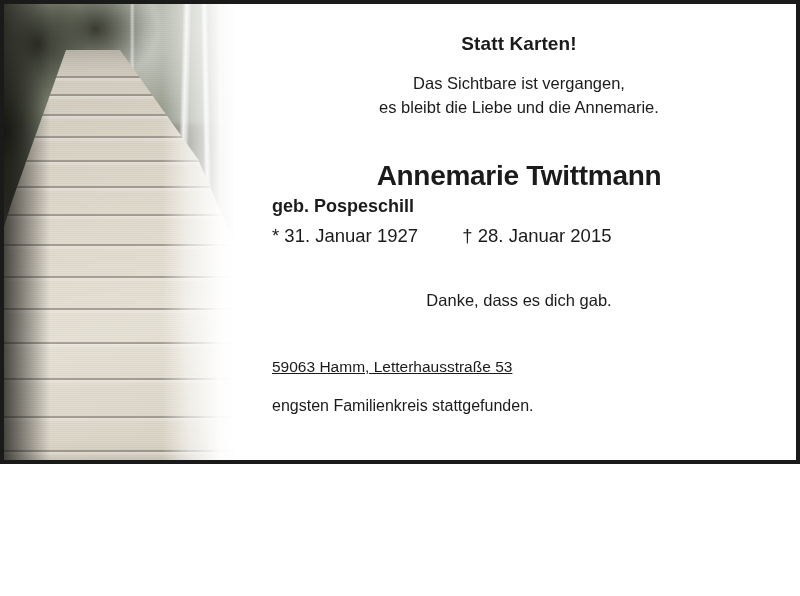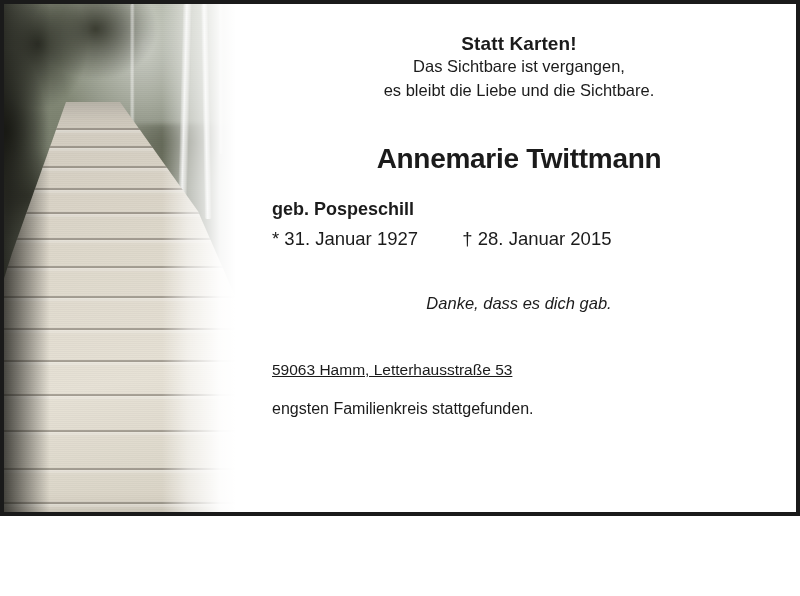--- a/index.html
+++ b/index.html
@@ -7,21 +7,21 @@
     padding: 0;
     background: #ffffff;
   }
   body {
     font-family: "Liberation Sans", sans-serif;
     -webkit-font-smoothing: antialiased;
   }
   .page {
     position: relative;
     width: 800px;
-    height: 516px;
+    height: 464px;
     box-sizing: border-box;
     background: #a3a3a3;
     border: 4px solid #1a1a1a;
     overflow: hidden;
   }
   .inner {
     position: relative;
     width: 100%;
     height: 100%;
     background: #ffffff;
@@ -143,46 +143,46 @@
   .t-center { text-align: center; }
   .statt {
     font-size: 19px;
     font-weight: 700;
     letter-spacing: .1px;
     margin: 9px 0 0 0;
   }
   .motto {
     font-size: 16.5px;
     line-height: 1.45;
+    margin-top: 17px;
   }
   .name {
     font-size: 28px;
     font-weight: 700;
     letter-spacing: -0.3px;
     margin-top: 40px;
     text-align: center;
     white-space: nowrap;
   }
   .geb {
     font-size: 18px;
     font-weight: 700;
-    margin-top: 24px;
+    margin-top: 4px;
     padding-left: 4px;
   }
   .dates {
     font-size: 18.5px;
     margin-top: 8px;
     padding-left: 4px;
   }
   .dates .sep { display: inline-block; width: 34px; }
   .danke {
     font-size: 16.5px;
     text-align: center;
     margin-top: 44px;
-    font-style: italic;
   }
   .family {
     font-size: 21px;
     font-weight: 700;
     line-height: 1.33;
     margin-top: 10px;
     padding-left: 56px;
   }
   .address {
     font-size: 15.5px;
@@ -231,21 +231,21 @@
       <div class="edge-shadow"></div>
       <div class="photo-grain"></div>
       <div class="photo-fade"></div>
     </div>
 
     <div class="content">
       <div class="statt t-center">Statt Karten!</div>
 
       <div class="motto t-center">
         <div>Das Sichtbare ist vergangen,</div>
-        <div>es bleibt die Liebe und die Sichtbare.</div>
+        <div>es bleibt die Liebe und die Annemarie.</div>
       </div>
 
       <div class="name">Annemarie Twittmann</div>
       <div class="geb">geb. Pospeschill</div>
 
       <div class="dates">
         <span>* 31. Januar 1927</span>
         <span class="sep"></span>
         <span>† 28. Januar 2015</span>
       </div>

